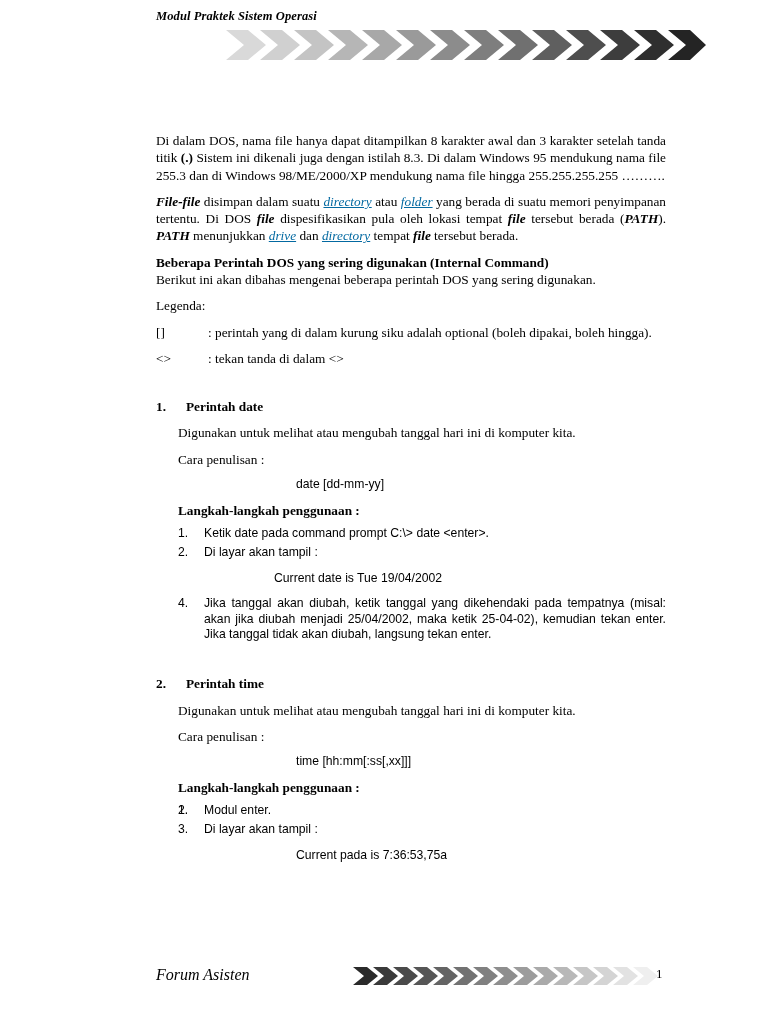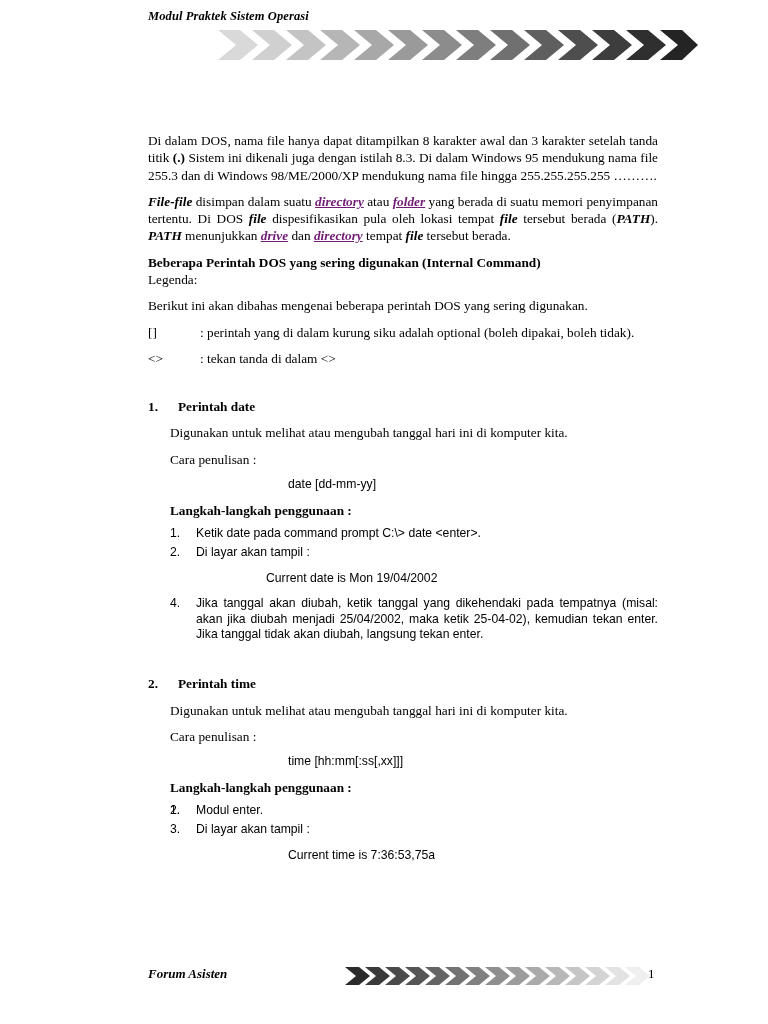--- a/index.html
+++ b/index.html
@@ -10,21 +10,21 @@
   body {
     width: 768px;
     height: 1024px;
     font-family: "Liberation Serif", serif;
     color: #000000;
     position: relative;
     overflow: hidden;
   }
   .page {
     position: absolute;
-    left: 0; top: 0;
+    left: 8px; top: 0;
     width: 664px;
     height: 1024px;
   }
   .header-title {
     position: absolute;
     left: 148px;
     top: 9px;
     font-family: "Liberation Serif", serif;
     font-weight: bold;
     font-style: italic;
@@ -53,24 +53,23 @@
     margin: 0 0 0 0;
     text-align: justify;
   }
   .para {
     margin-bottom: 9px;
     text-align: justify;
   }
   .bold { font-weight: bold; }
   .italic { font-style: italic; font-weight: bold; }
   .link {
-    color: #701a75;
+    color: #0369a1;
     text-decoration: underline;
     font-style: italic;
-    font-weight: bold;
   }
   .heading-bold {
     font-weight: bold;
     margin-bottom: 0;
   }
   .legend-row {
     margin-bottom: 9px;
     text-align: justify;
   }
   .legend-key {
@@ -136,22 +135,21 @@
     left: 0;
     top: 958px;
     width: 768px;
     height: 40px;
   }
   .footer-left {
     position: absolute;
     left: 148px;
     top: 8px;
     font-style: italic;
-    font-size: 13px;
-    font-weight: bold;
+    font-size: 16px;
   }
   .footer-band {
     position: absolute;
     left: 345px;
     top: 7px;
     width: 305px;
     height: 22px;
   }
   .footer-page {
     position: absolute;
@@ -189,25 +187,25 @@
   </div>
 
   <div class="content">
 
     <p class="para"><span>Di dalam DOS, nama file hanya dapat ditampilkan 8 karakter awal dan 3 karakter setelah tanda titik </span><span class="bold">(.)</span><span> Sistem ini dikenali juga dengan istilah 8.3. Di dalam Windows 95 mendukung nama file 255.3 dan di Windows 98/ME/2000/XP mendukung nama file hingga 255.255.255.255 ……….</span></p>
 
     <p class="para"><span class="italic">File-file</span><span> disimpan dalam suatu </span><span class="link">directory</span><span> atau </span><span class="link">folder</span><span> yang berada di suatu memori penyimpanan tertentu. Di DOS </span><span class="italic">file</span><span> dispesifikasikan pula oleh lokasi tempat </span><span class="italic">file</span><span> tersebut berada (</span><span class="italic">PATH</span><span>). </span><span class="italic">PATH</span><span> menunjukkan </span><span class="link">drive</span><span> dan </span><span class="link">directory</span><span> tempat </span><span class="italic">file</span><span> tersebut berada.</span></p>
 
     <p class="heading-bold">Beberapa Perintah DOS yang sering digunakan (Internal Command)</p>
 
+    <p class="para">Berikut ini akan dibahas mengenai beberapa perintah DOS yang sering digunakan.</p>
+
     <p class="para">Legenda:</p>
 
-    <p class="para">Berikut ini akan dibahas mengenai beberapa perintah DOS yang sering digunakan.</p>
-
-    <p class="legend-row"><span class="legend-key">[]</span><span>: perintah yang di dalam kurung siku adalah optional (boleh dipakai, boleh tidak).</span></p>
+    <p class="legend-row"><span class="legend-key">[]</span><span>: perintah yang di dalam kurung siku adalah optional (boleh dipakai, boleh hingga).</span></p>
 
     <p class="legend-row"><span class="legend-key">&lt;&gt;</span><span>: tekan tanda di dalam &lt;&gt;</span></p>
 
     <div class="gap-lg"></div>
 
     <p class="numbered"><span class="num">1.</span><span>Perintah date</span></p>
 
     <p class="indent1">Digunakan untuk melihat atau mengubah tanggal hari ini di komputer kita.</p>
 
     <p class="indent1">Cara penulisan :</p>
@@ -215,21 +213,21 @@
     <p class="syntax">date [dd-mm-yy]</p>
 
     <p class="sub-bold">Langkah-langkah penggunaan :</p>
 
     <p class="sublist"><span class="snum">1.</span><span>Ketik date pada command prompt C:\&gt; date &lt;enter&gt;.</span></p>
 
     <p class="sublist"><span class="snum">2.</span><span>Di layar akan tampil :</span></p>
 
     <div class="gap-sm"></div>
 
-    <p class="screen-line sl2">Current date is Mon 19/04/2002</p>
+    <p class="screen-line sl2">Current date is Tue 19/04/2002</p>
 
     <div class="gap-sm"></div>
 
     <p class="sublist"><span class="snum">4.</span><span>Jika tanggal akan diubah, ketik tanggal yang dikehendaki pada tempatnya (misal: akan jika diubah menjadi 25/04/2002, maka ketik 25-04-02), kemudian tekan enter. Jika tanggal tidak akan diubah, langsung tekan enter.</span></p>
 
     <div class="gap-lg"></div>
     <div class="gap-sm"></div>
 
     <p class="numbered"><span class="num">2.</span><span>Perintah time</span></p>
 
@@ -242,21 +240,21 @@
     <p class="sub-bold">Langkah-langkah penggunaan :</p>
 
     <p class="sublist"><span class="snum">1.</span></p>
 
     <p class="sublist"><span class="snum">2.</span><span>Modul enter.</span></p>
 
     <p class="sublist"><span class="snum">3.</span><span>Di layar akan tampil :</span></p>
 
     <div class="gap-sm"></div>
 
-    <p class="screen-line">Current time is 7:36:53,75a</p>
+    <p class="screen-line">Current pada is 7:36:53,75a</p>
 
   </div>
 
   <div class="footer">
     <div class="footer-left">Forum Asisten</div>
     <div class="footer-band">
       <svg width="305" height="22" viewBox="0 0 305 22">
         <g>
           <polygon points="0,2 14,2 25,11 14,20 0,20 11,11" fill="#2a2a2a"></polygon>
           <polygon points="20,2 34,2 45,11 34,20 20,20 31,11" fill="#3a3a3a"></polygon>

